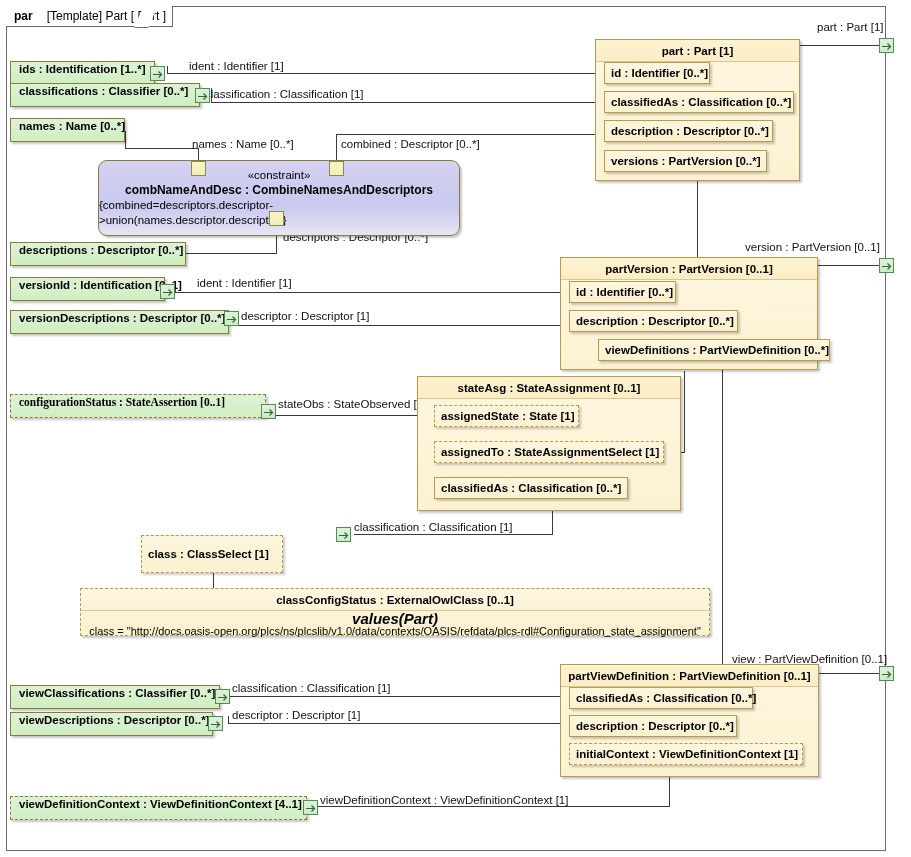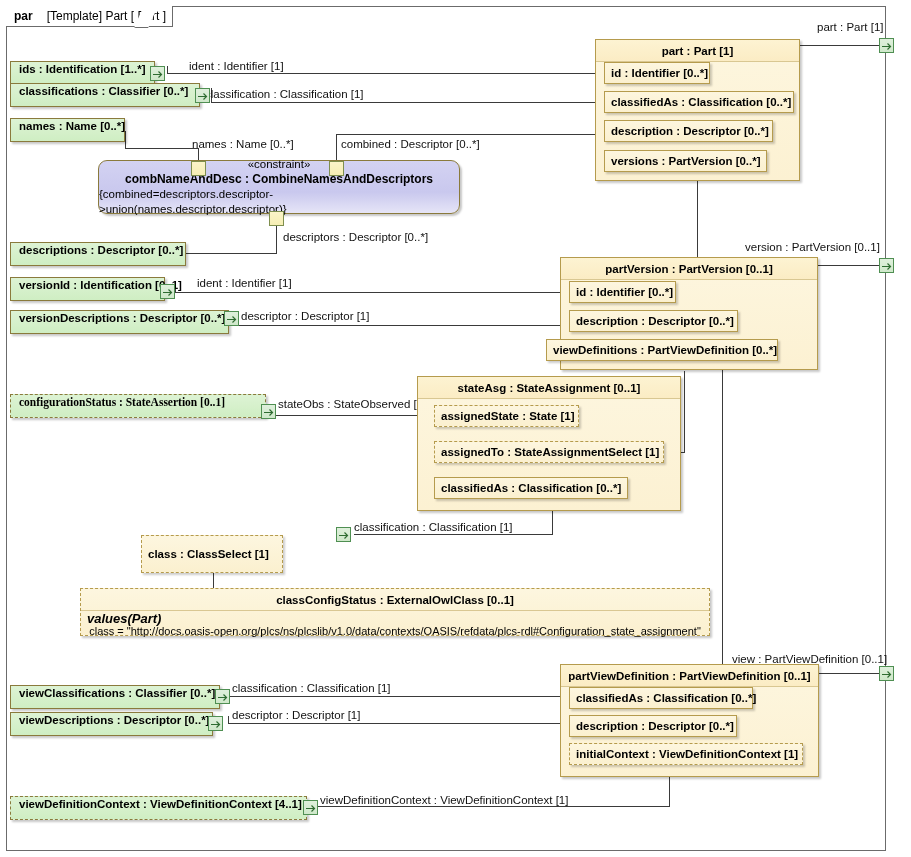--- a/index.html
+++ b/index.html
@@ -65,21 +65,21 @@
   .cbox .nm{font-size:12px;font-weight:bold;color:#000;line-height:16px;}
   .cbox .ex{font-size:11.5px;color:#000;line-height:15px;}
 
   
   .owlbox{position:absolute;box-sizing:border-box;border:1px dashed #b59b4d;
           background:linear-gradient(to bottom,#fdf6df 0%,#fbf0cf 100%);
           box-shadow:2px 2px 2px rgba(0,0,0,.22);}
   .owlbox .hdr{height:21px;display:flex;align-items:center;justify-content:center;border-bottom:1px solid #d9c792;}
   .owlbox .hdr span{font-weight:bold;font-size:11.5px;color:#000;}
   .owlbox .body{position:relative;padding:2px 6px 4px 6px;}
-  .owlbox .vlab{text-align:left;font-size:13px;font-style:italic;font-weight:bold;color:#000;line-height:11px;}
+  .owlbox .vlab{text-align:center;font-size:15px;font-style:italic;font-weight:bold;color:#000;line-height:11px;}
   .owlbox .vtxt{text-align:center;font-size:11px;color:#000;line-height:14px;white-space:nowrap;}
 
   
   .port{position:absolute;width:15px;height:15px;box-sizing:border-box;border:1px solid #4f8f52;
         background:linear-gradient(to bottom,#dff0dc 0%,#cfe8ca 100%);}
   .port svg{position:absolute;left:1px;top:3px;}
 
   
   .pin{position:absolute;width:15px;height:15px;box-sizing:border-box;border:1px solid #7f8f4f;
        background:linear-gradient(to bottom,#fbf4c9 0%,#f6eeb4 100%);}
@@ -250,21 +250,21 @@
     <svg width="13" height="9" viewBox="0 0 13 9">
         <path d="M1 4.5 H9 M6.5 1.5 L9.5 4.5 L6.5 7.5" stroke="#2e6b31" fill="none" stroke-width="1.2"></path>
       </svg>
   </div>
   <div class="port" style="left:879px;top:666px;">
     <svg width="13" height="9" viewBox="0 0 13 9">
         <path d="M1 4.5 H9 M6.5 1.5 L9.5 4.5 L6.5 7.5" stroke="#2e6b31" fill="none" stroke-width="1.2"></path>
       </svg>
   </div>
 
-  <div class="cbox" style="left:98px;top:160px;width:362px;height:54px;">
+  <div class="cbox" style="left:98px;top:160px;width:362px;height:76px;">
     <div class="st">«constraint»</div>
     <div class="nm">combNameAndDesc : CombineNamesAndDescriptors</div>
     <div class="ex">{combined=descriptors.descriptor-&gt;union(names.descriptor.descriptor)}</div>
   </div>
   <div class="pin" style="left:191px;top:161px;"></div>
   <div class="pin" style="left:329px;top:161px;"></div>
   <div class="pin" style="left:269px;top:211px;"></div>
 
   <div class="blk ybox" style="left:595px;top:39px;width:205px;height:142px;">
     <div class="hdr">
@@ -288,21 +288,21 @@
     <div class="hdr">
       <span>partVersion : PartVersion [0..1]</span>
     </div>
   </div>
   <div class="yprop" style="left:569px;top:281px;width:107px;height:22px;">
     <span>id : Identifier [0..*]</span>
   </div>
   <div class="yprop" style="left:569px;top:310px;width:169px;height:22px;">
     <span>description : Descriptor [0..*]</span>
   </div>
-  <div class="yprop" style="left:546px;top:339px;width:232px;height:22px;">
+  <div class="yprop" style="left:598px;top:339px;width:232px;height:22px;">
     <span>viewDefinitions : PartViewDefinition [0..*]</span>
   </div>
 
   <div class="blk ybox" style="left:417px;top:376px;width:264px;height:135px;">
     <div class="hdr">
       <span>stateAsg : StateAssignment [0..1]</span>
     </div>
   </div>
   <div class="yprop dashed" style="left:434px;top:405px;width:145px;height:22px;">
     <span>assignedState : State [1]</span>

